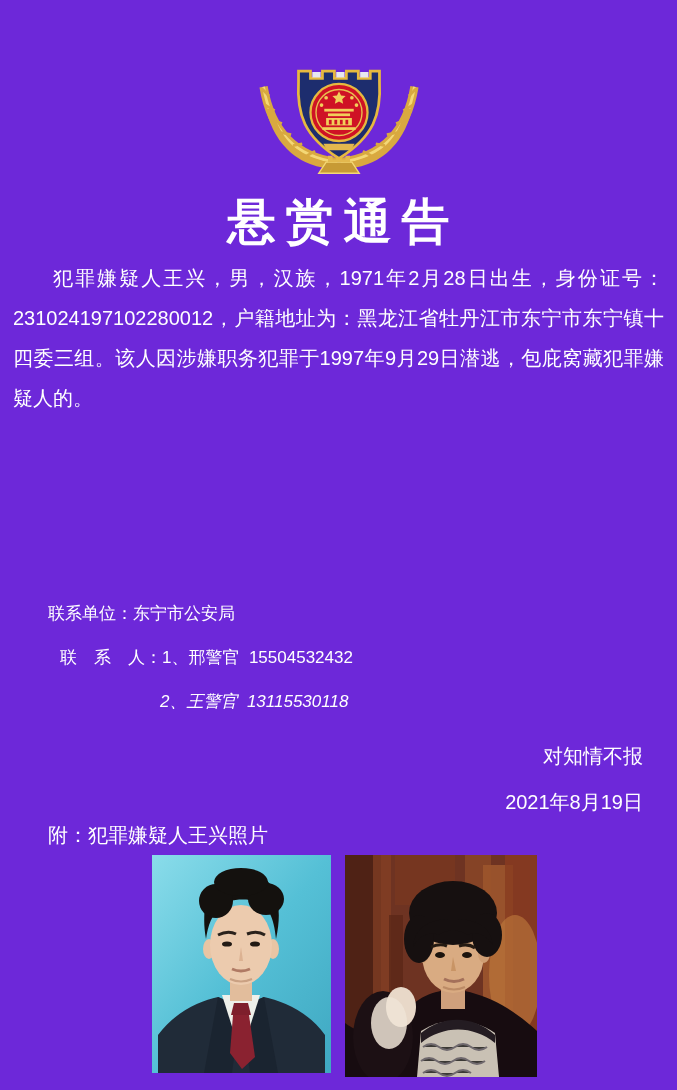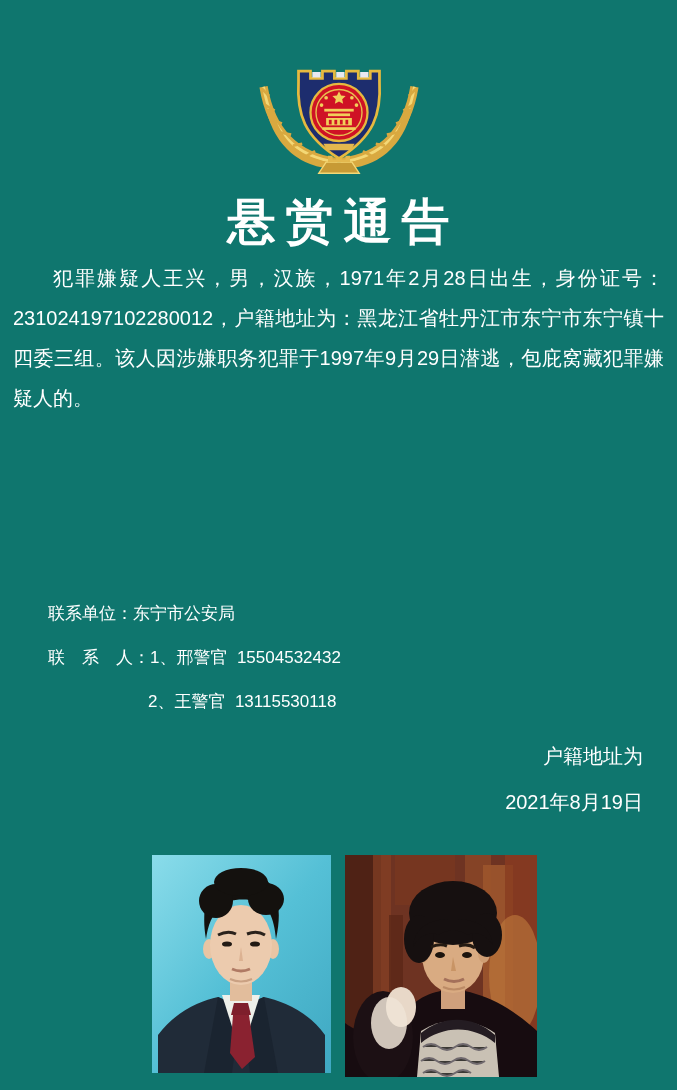--- a/index.html
+++ b/index.html
@@ -1,20 +1,20 @@
 <!DOCTYPE html>
 <html><head>
 <meta charset="utf-8">
 <style>
   html,body{margin:0;padding:0;background:#0d1f52;}
   .page{
     position:relative;
     width:677px;height:1090px;
     margin:0 auto;
-    background:#0f766e;
+    background:#6d28d9;
     color:#ffffff;
     font-family:"Liberation Sans","DejaVu Sans",sans-serif;
     overflow:hidden;
   }
   .emblem{
     position:absolute;top:48px;left:50%;
     transform:translateX(-50%);
     width:184px;height:140px;
   }
   .title{
@@ -30,22 +30,22 @@
     font-size:20px;line-height:40px;
     text-align:justify;
   }
   .body-text p{margin:0;text-indent:40px;}
   .body-text p + p{margin-top:16px;}
   .contact{
     position:absolute;top:600px;left:48px;right:20px;
     font-size:17px;line-height:27px;
   }
   .contact .line{white-space:pre-wrap;}
-  .contact .line + .line{margin-top:17px;}
-  .contact .indent2{padding-left:100px;}
+  .contact .line + .line{margin-top:17px;margin-left:12px;}
+  .contact .indent2{padding-left:100px;font-style:italic;}
   .signature{
     position:absolute;top:744px;right:34px;
     text-align:right;
     font-size:20px;line-height:24px;
   }
   .signature .sig-date{margin-top:22px;}
   .attachment{
     position:absolute;top:822px;left:48px;
     font-size:20px;
   }
@@ -138,24 +138,25 @@
     <p>犯罪嫌疑人王兴，男，汉族，1971年2月28日出生，身份证号：231024197102280012，户籍地址为：黑龙江省牡丹江市东宁市东宁镇十四委三组。该人因涉嫌职务犯罪于1997年9月29日潜逃，包庇窝藏犯罪嫌疑人的。</p>
   </div>
 
   <div class="contact">
     <div class="line">联系单位：东宁市公安局</div>
     <div class="line"><span>联　系　人：</span><span>1、邢警官  15504532432</span></div>
     <div class="line indent2"><span>2、王警官  13115530118</span></div>
   </div>
 
   <div class="signature">
-    <div class="sig-org">户籍地址为</div>
+    <div class="sig-org">对知情不报</div>
     <div class="sig-date">2021年8月19日</div>
   </div>
 
+  <div class="attachment">附：犯罪嫌疑人王兴照片</div>
 
   <div class="photos">
 
     <svg class="photo photo-1" viewBox="0 0 179 218" xmlns="http://www.w3.org/2000/svg">
       <defs>
         <linearGradient id="cyanbg" x1="0" y1="0" x2="1" y2="1">
           <stop offset="0" stop-color="#8adcea"></stop>
           <stop offset="0.5" stop-color="#55c0d6"></stop>
           <stop offset="1" stop-color="#3fa8c2"></stop>
         </linearGradient>

